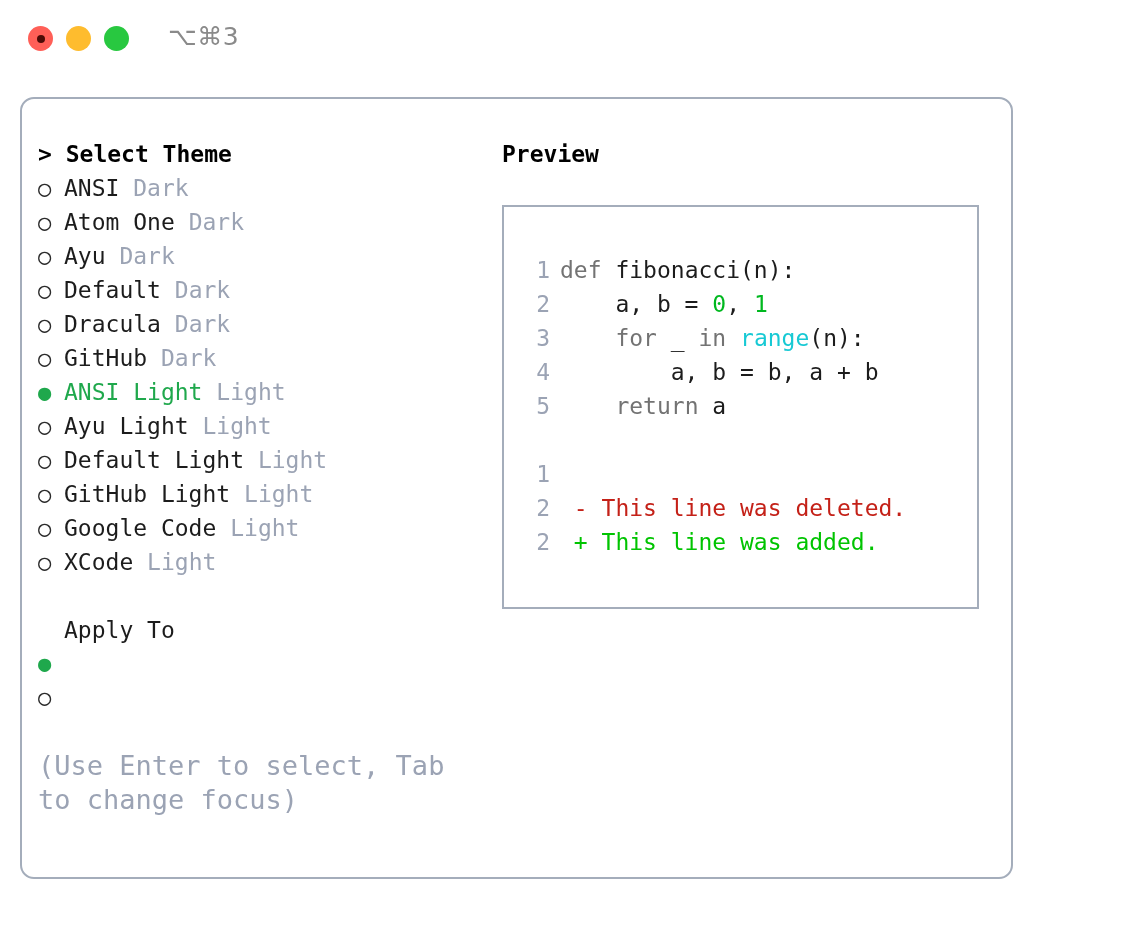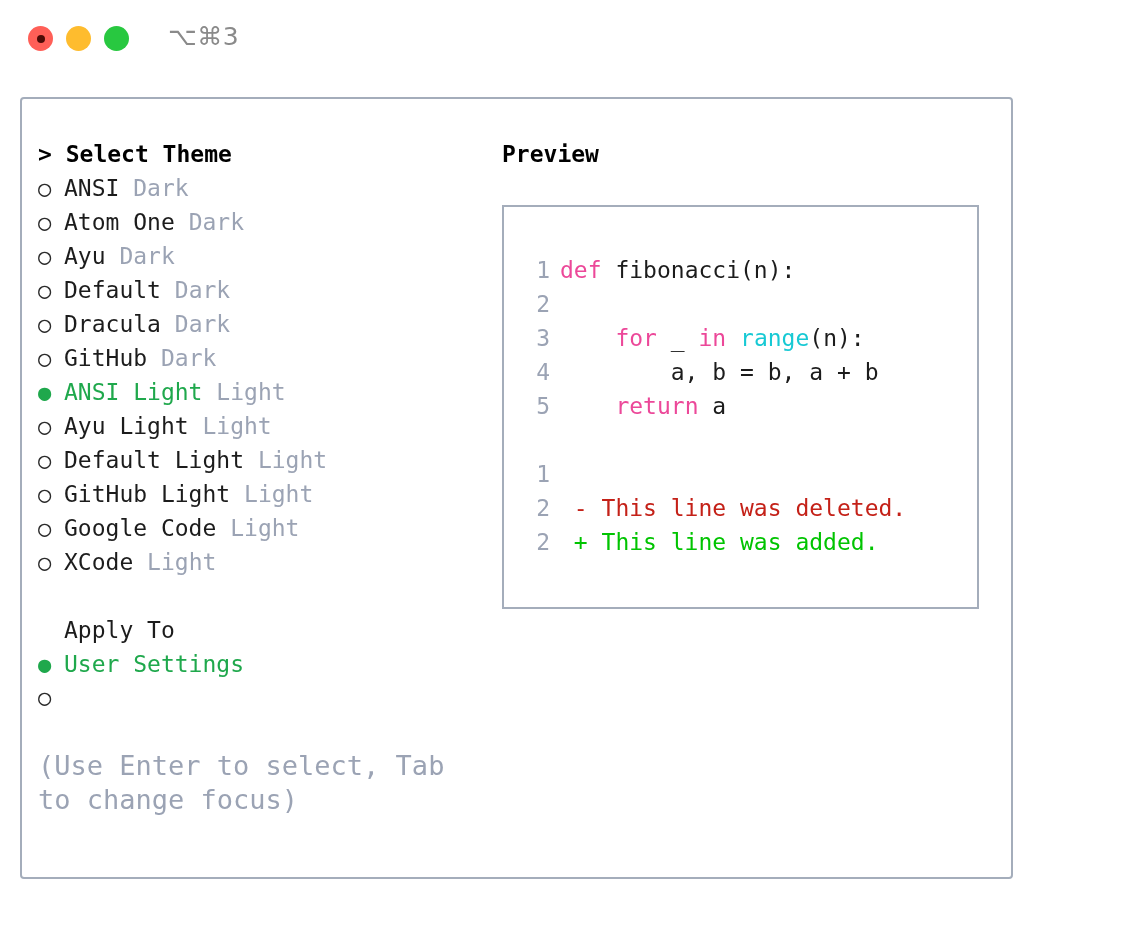--- a/index.html
+++ b/index.html
@@ -73,21 +73,21 @@
   }
 
   
   #panel {
     position: absolute;
     left: 20px;
     top: 97px;
     width: 993px;
     height: 782px;
     border: 2px solid #a4adbb;
-    border-radius: 4px;
+    border-radius: 14px;
     background: #ffffff;
     box-sizing: border-box;
   }
 
   .col-left {
     position: absolute;
     left: 16px;
     top: 38px;
     width: 440px;
   }
@@ -179,21 +179,21 @@
     display: inline-block;
     width: 30px;
     flex: 0 0 30px;
     text-align: right;
     color: #9ba3b4;
     margin-right: 10px;
     white-space: pre;
   }
   .code-text { white-space: pre; color: #1c1c1c; }
 
-  .tok-kw   { color: #ec4899; }
+  .tok-kw   { color: #737373; }
   .tok-fn   { color: #17c9d4; }
   .tok-num  { color: #00b81f; }
   .tok-plain{ color: #1c1c1c; }
 
   .diff-ctx { color: #808080; }
   .diff-del { color: #c42118; }
   .diff-add { color: #00c400; }
 </style>
 </head>
 <body>
@@ -233,37 +233,37 @@
         </div>
 
       <div class="row-spacer"></div>
 
       <div class="row">
         <span class="marker"> </span>
         <span class="subheading">Apply To</span>
       </div>
 
       <div id="apply-list">
-          <div class="row"><span class="marker bullet-filled">●</span><span class="label label-selected">User Settings</span></div>
+          <div class="row"><span class="marker bullet-filled">●</span></div>
           <div class="row"><span class="marker bullet-empty">○</span></div>
         </div>
 
       <div class="row-spacer"></div>
 
       <div class="hint">(Use Enter to select, Tab to change focus)</div>
     </div>
 
     <div class="col-right">
       <div class="preview-title">Preview</div>
     </div>
 
     <div id="preview-box">
       <div id="code">
           <div class="code-line"><span class="gutter">1</span><span class="code-text"><span class="tok-kw">def </span><span class="tok-plain">fibonacci(n):</span></span></div>
-          <div class="code-line"><span class="gutter">2</span></div>
+          <div class="code-line"><span class="gutter">2</span><span class="code-text"><span class="tok-plain">    a, b = </span><span class="tok-num">0</span><span class="tok-plain">, </span><span class="tok-num">1</span></span></div>
           <div class="code-line"><span class="gutter">3</span><span class="code-text"><span class="tok-plain">    </span><span class="tok-kw">for</span><span class="tok-plain"> _ </span><span class="tok-kw">in</span><span class="tok-plain"> </span><span class="tok-fn">range</span><span class="tok-plain">(n):</span></span></div>
           <div class="code-line"><span class="gutter">4</span><span class="code-text"><span class="tok-plain">        a, b = b, a + b</span></span></div>
           <div class="code-line"><span class="gutter">5</span><span class="code-text"><span class="tok-plain">    </span><span class="tok-kw">return</span><span class="tok-plain"> a</span></span></div>
           <div class="code-line"> </div>
           <div class="code-line"><span class="gutter">1</span></div>
           <div class="code-line"><span class="gutter">2</span><span class="diff-del"> - This line was deleted.</span></div>
           <div class="code-line"><span class="gutter">2</span><span class="diff-add"> + This line was added.</span></div>
         </div>
     </div>
 

